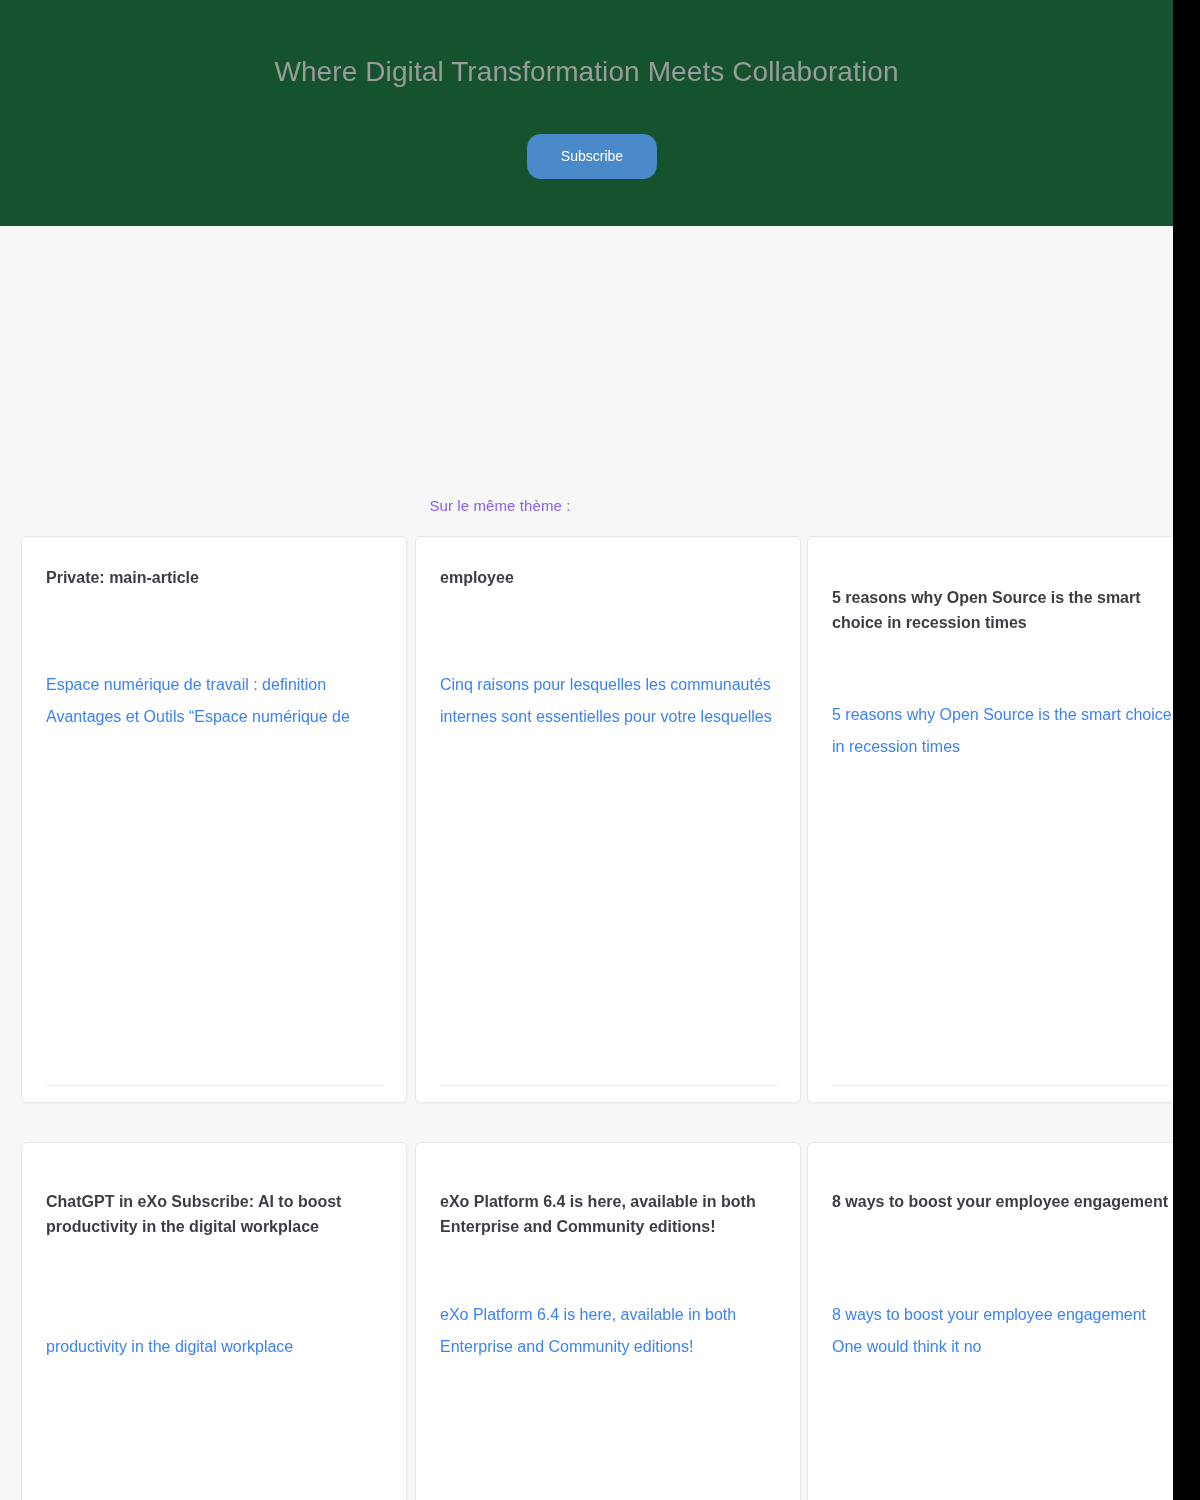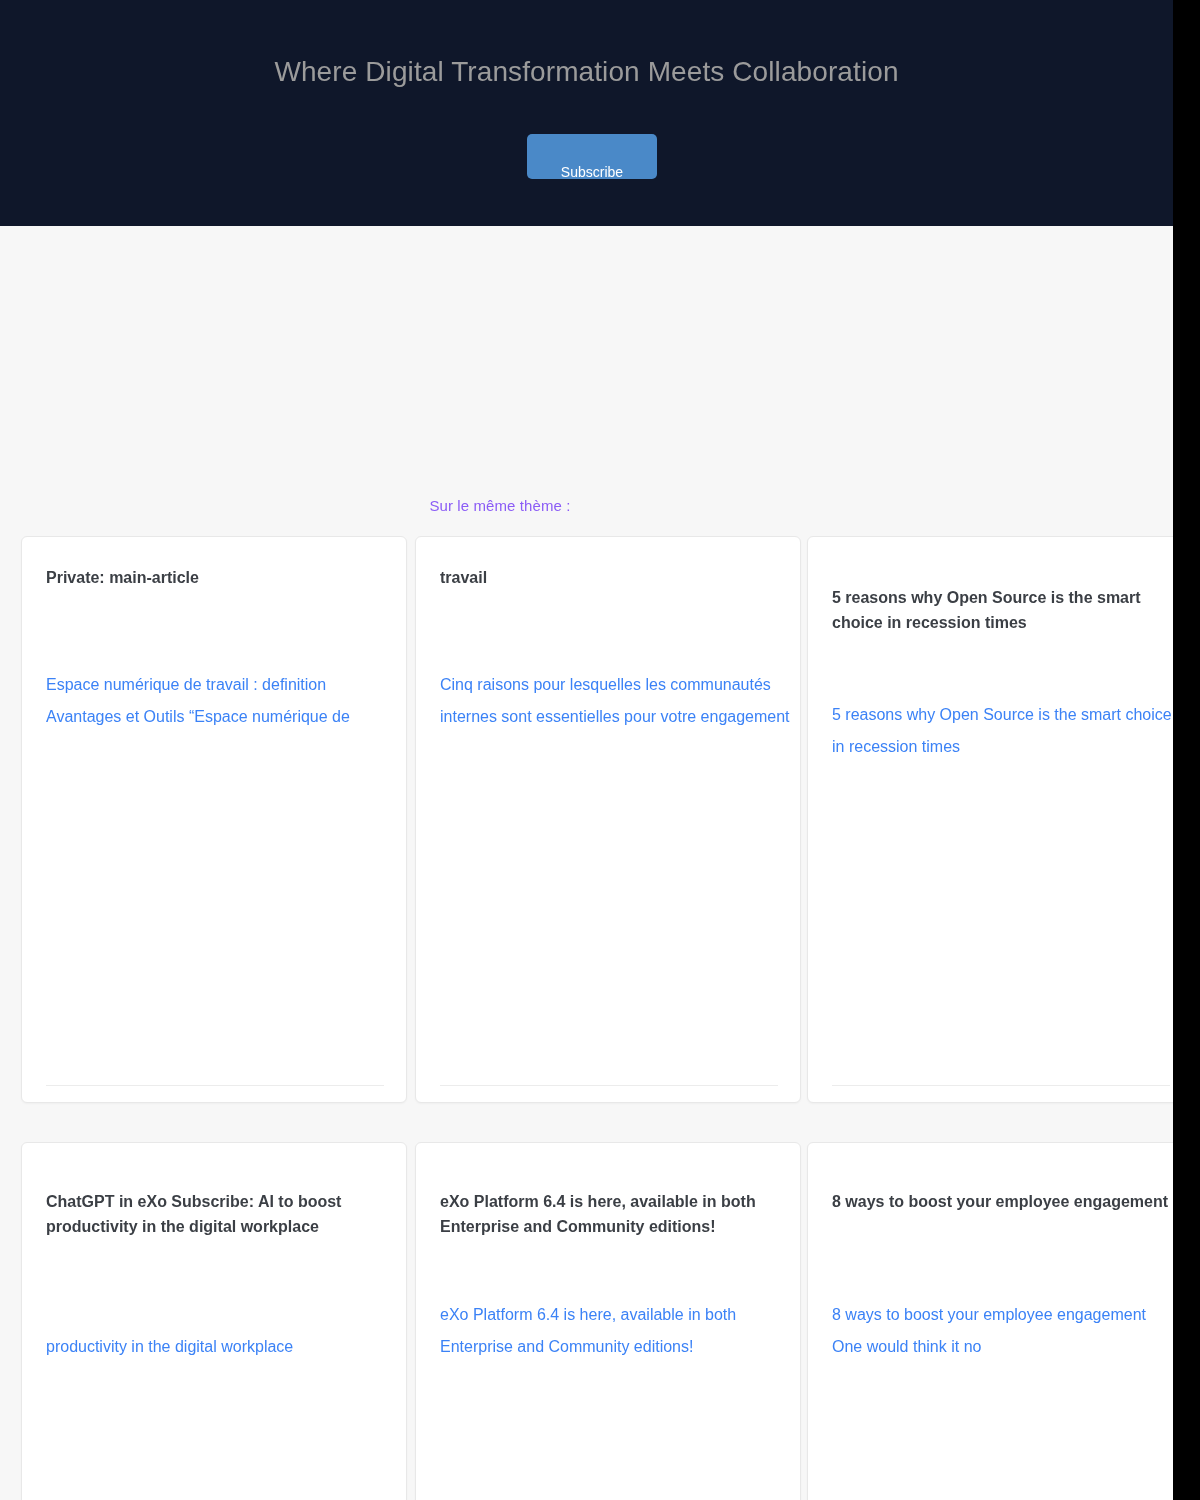--- a/index.html
+++ b/index.html
@@ -20,21 +20,21 @@
     width: 1173px;
     height: 1500px;
     background: #f7f7f7;
     overflow: hidden;
   }
 
   
   #site-header {
     width: 100%;
     height: 226px;
-    background: #0f172a;
+    background: #14532d;
     position: relative;
   }
 
   #hero-title {
     position: absolute;
     top: 53px;
     left: 0;
     width: 1173px;
     text-align: center;
     font-size: 28px;
@@ -45,29 +45,29 @@
   }
 
   #subscribe-button {
     position: absolute;
     top: 134px;
     left: 527px;
     width: 130px;
     height: 45px;
     background: #4a89c8;
     border: none;
-    border-radius: 5px;
+    border-radius: 14px;
     color: #ffffff;
     font-family: "Liberation Sans", sans-serif;
     font-size: 14px;
     font-weight: 400;
     line-height: 45px;
     text-align: center;
     cursor: pointer;
-    padding: 16px;
+    padding: 0;
   }
 
   
   #related-section {
     position: relative;
     width: 100%;
     background: #f7f7f7;
     padding-top: 0;
   }
 
@@ -177,23 +177,23 @@
         <div class="card-inner">
           <div class="card-title t-top">Private: main-article</div>
           <div class="card-excerpt e-top">Espace numérique de travail : definition</div>
           <div class="card-excerpt" style="top:164px;">Avantages et Outils “Espace numérique de</div>
           <div class="card-footer-divider"></div>
         </div>
       </article>
 
       <article class="article-card col-2">
         <div class="card-inner">
-          <div class="card-title t-top">travail</div>
+          <div class="card-title t-top">employee</div>
           <div class="card-excerpt e-top">Cinq raisons pour lesquelles les communautés</div>
-          <div class="card-excerpt" style="top:164px;">internes sont essentielles pour votre engagement</div>
+          <div class="card-excerpt" style="top:164px;">internes sont essentielles pour votre lesquelles</div>
           <div class="card-footer-divider"></div>
         </div>
       </article>
 
       <article class="article-card col-3">
         <div class="card-inner">
           <div class="card-title wrap" style="top:48px;">5 reasons why Open Source is the smart choice in recession times</div>
           <div class="card-excerpt" style="top:162px;">5 reasons why Open Source is the smart choice</div>
           <div class="card-excerpt" style="top:194px;">in recession times</div>
           <div class="card-footer-divider"></div>

